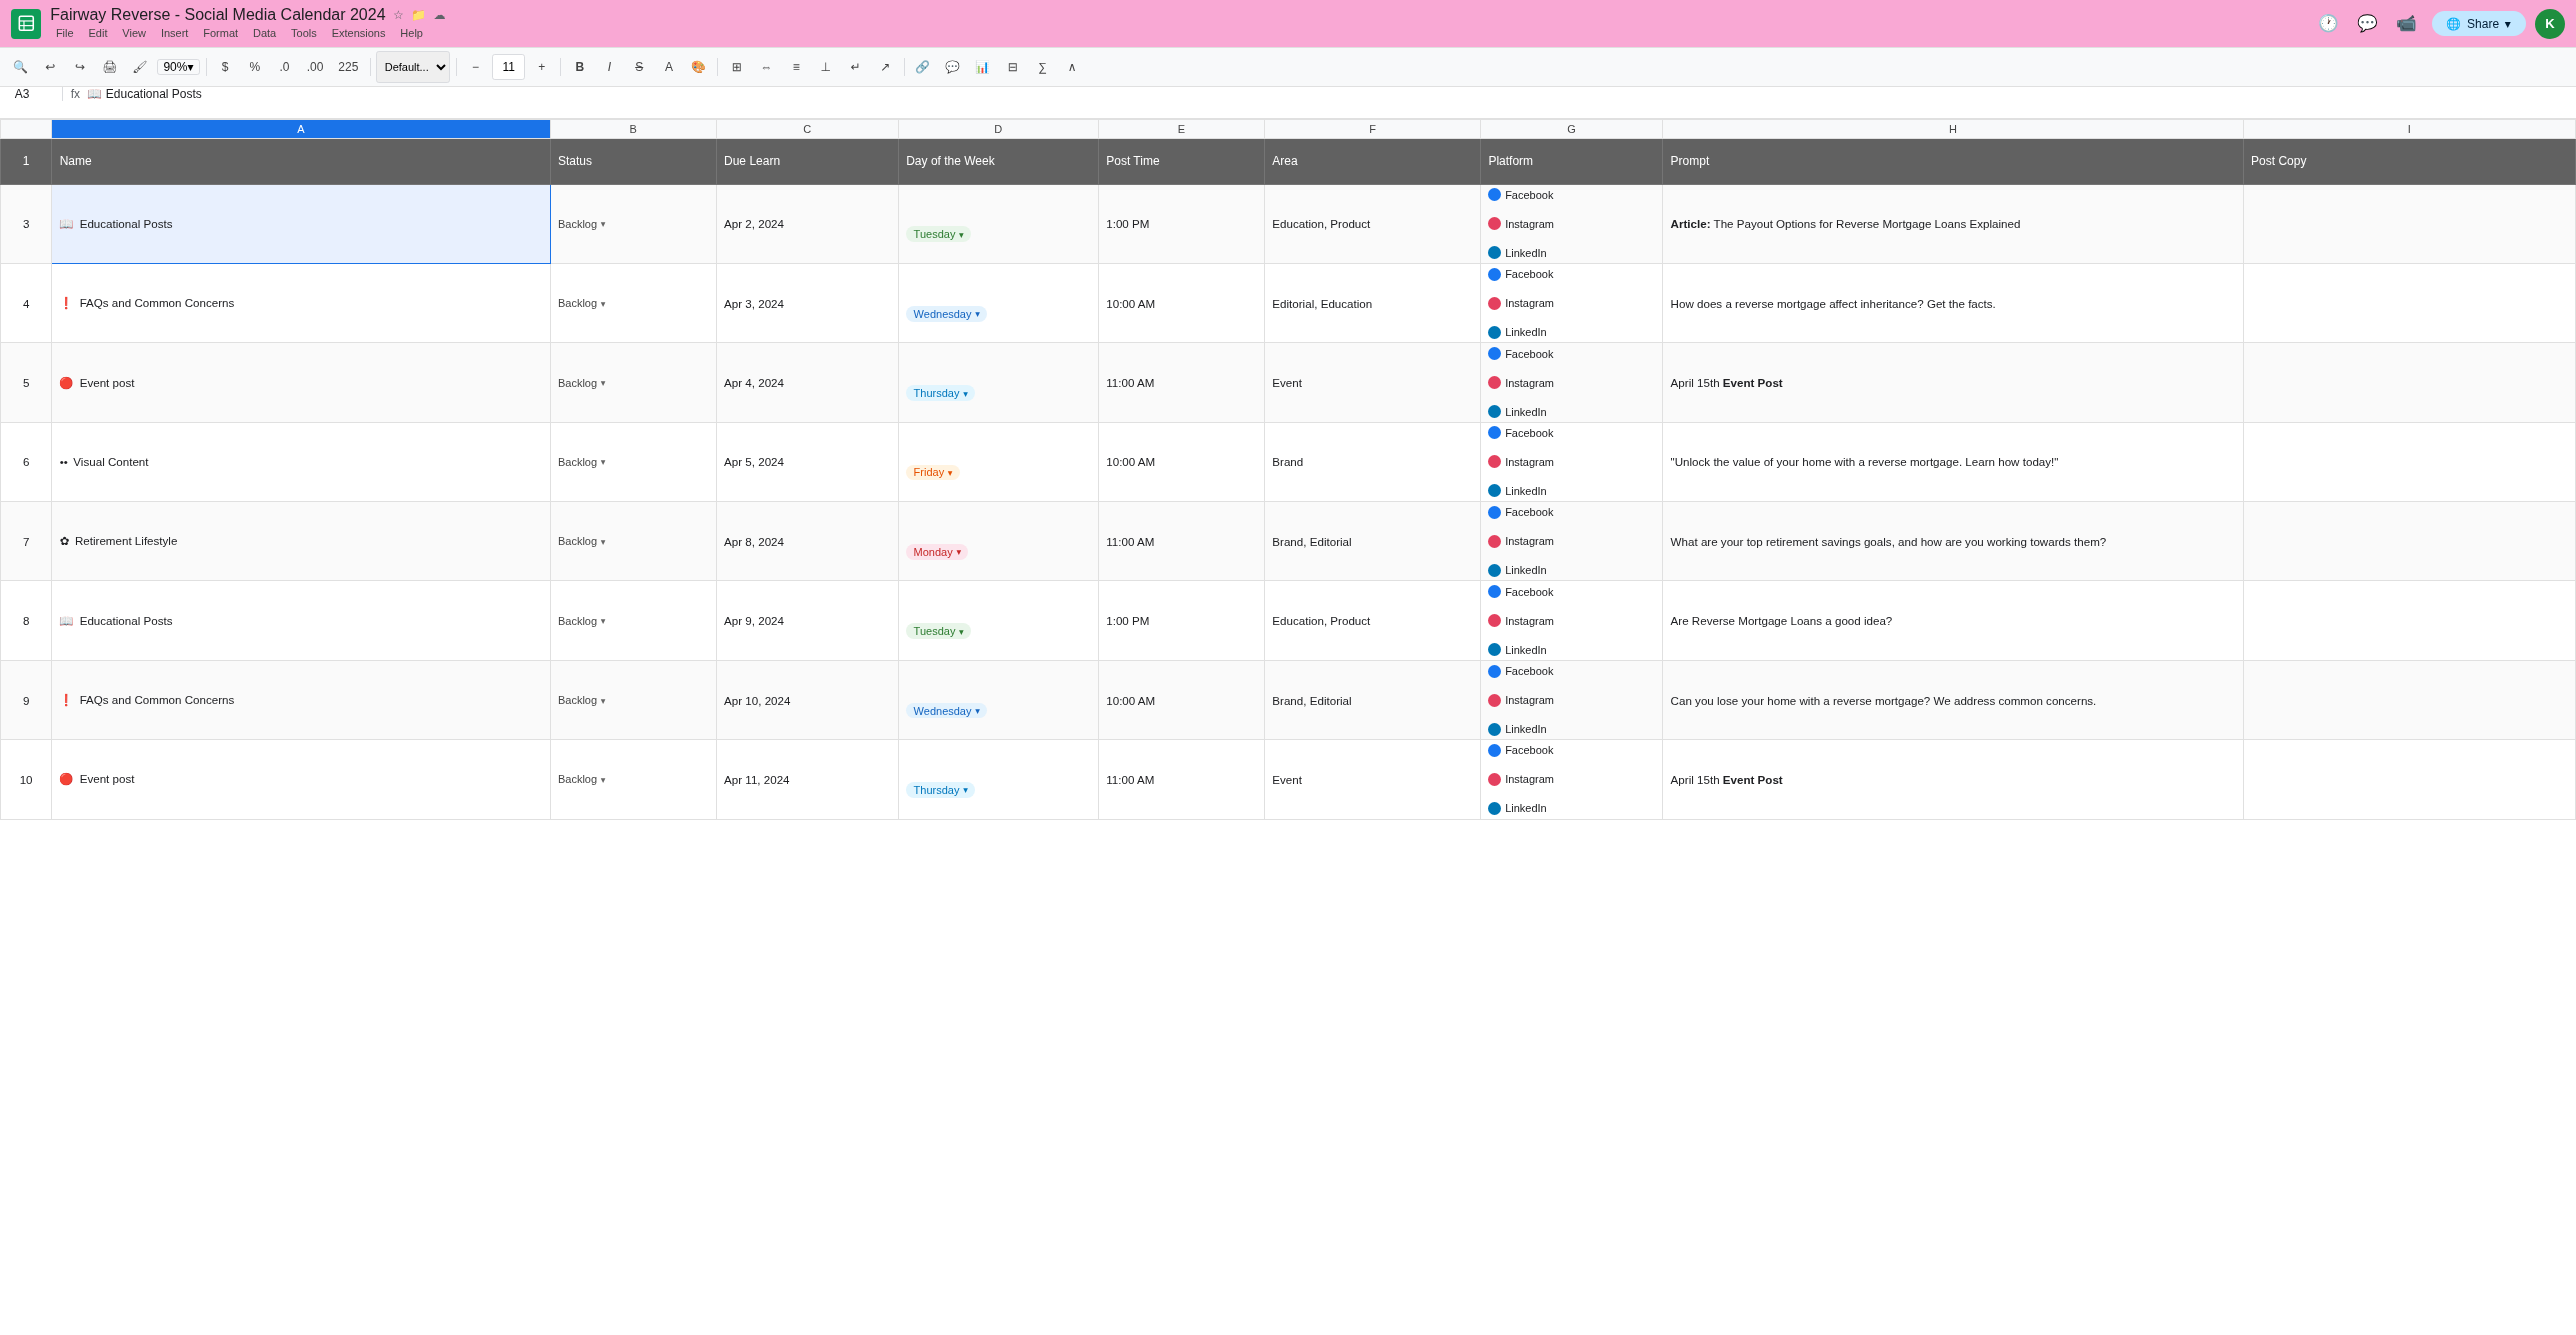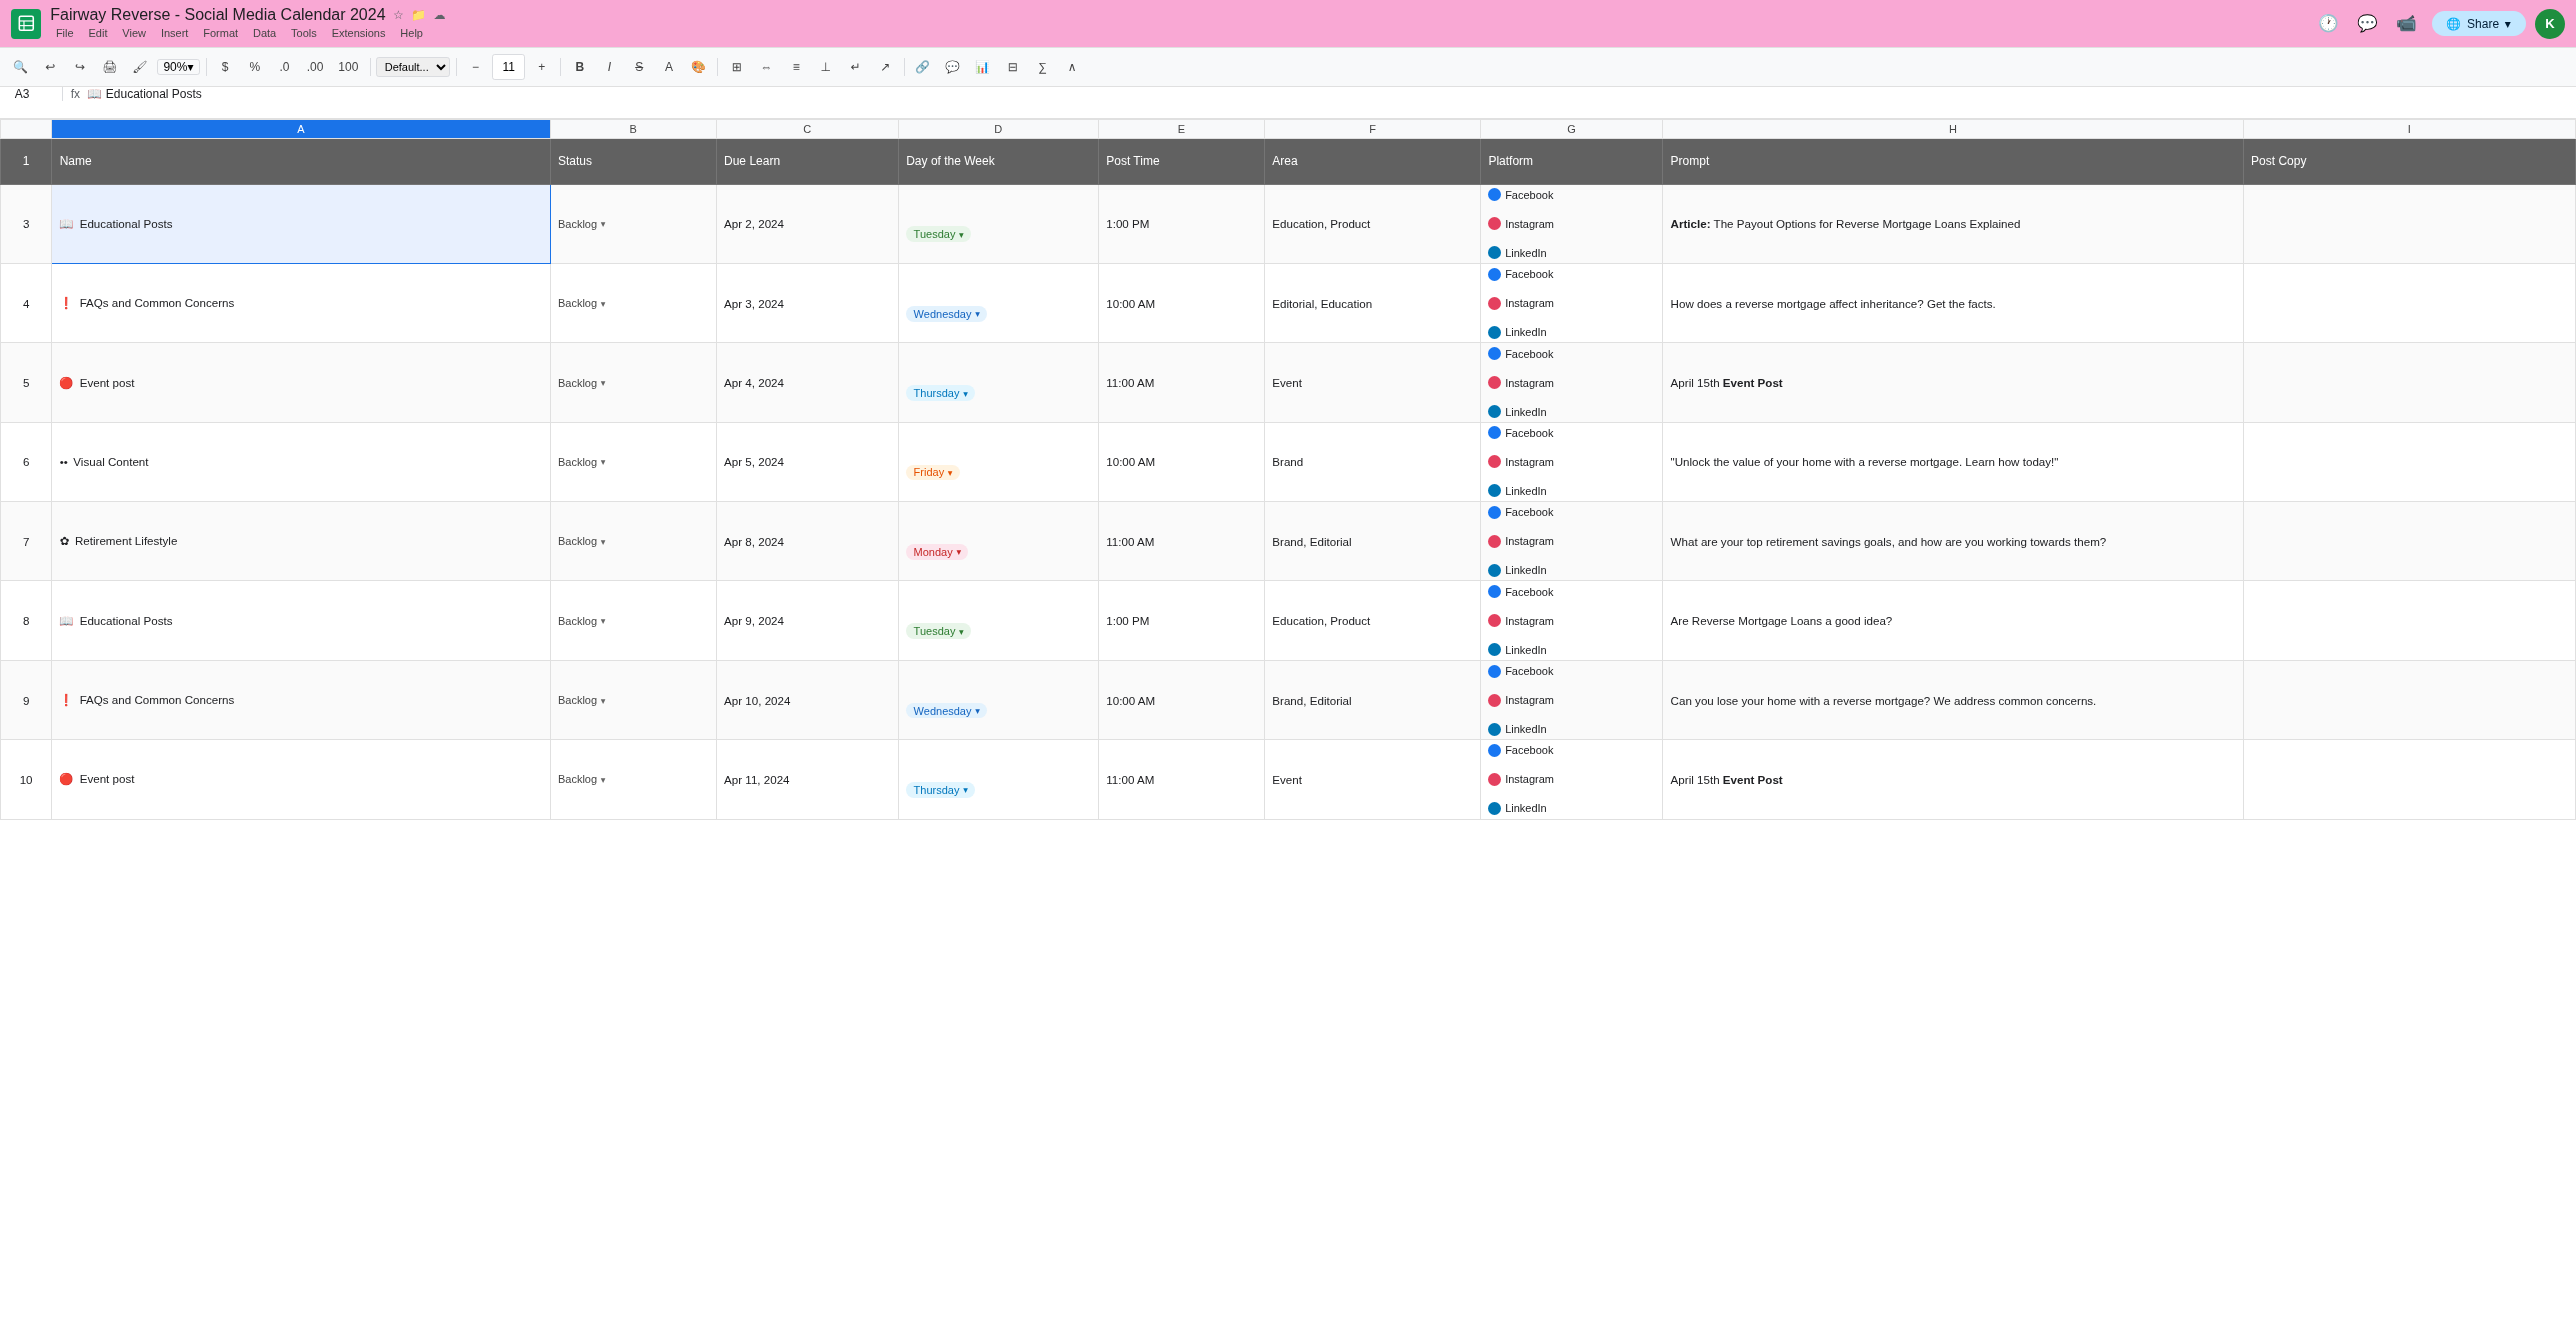--- a/index.html
+++ b/index.html
@@ -47,21 +47,21 @@
       border-radius: 2.8px;
       cursor: pointer;
       color: #444;
       font-size: 12px;
       display: flex; align-items: center; justify-content: center;
       min-width: 26px; height: 26px;
       border: none; background: transparent;
     }
     .toolbar-divider { width: 0.9px; height: 18.6px; background: #dadce0; margin: 0 1.9px; }
     .zoom-box { display: flex; align-items: center; border: 0.9px solid #dadce0; border-radius: 2.8px; padding: 1.9px 5.6px; font-size: 12px; height: 16px; }
-    .font-select { border: 0.9px solid #dadce0; border-radius: 2.8px; padding: 1.9px 3.7px; font-size: 11px; height: 20px; min-width: 74px; }
+    .font-select { border: 0.9px solid #dadce0; border-radius: 2.8px; padding: 1.9px 3.7px; font-size: 11px; height: 32px; min-width: 74px; }
     .font-size-box { border: 0.9px solid #dadce0; border-radius: 2.8px; padding: 1.9px 3.7px; font-size: 12px; height: 26px; width: 33px; text-align: center; }
 
     
     .formula-bar {
       display: flex;
       align-items: flex-start;
       border-bottom: 0.9px solid #e0e0e0;
       height: 32px;
       padding: 0 7.4px;
       background: #fff;
@@ -217,21 +217,21 @@
   <button class="toolbar-btn" title="Paint format">🖌</button>
   <div class="zoom-box">
     <span>90%</span>
     <span>▾</span>
   </div>
   <div class="toolbar-divider"></div>
   <button class="toolbar-btn">$</button>
   <button class="toolbar-btn">%</button>
   <button class="toolbar-btn">.0</button>
   <button class="toolbar-btn">.00</button>
-  <button class="toolbar-btn">100</button>
+  <button class="toolbar-btn">225</button>
   <div class="toolbar-divider"></div>
   <select class="font-select">
     <option>Default...</option>
   </select>
   <div class="toolbar-divider"></div>
   <button class="toolbar-btn">−</button>
   <input class="font-size-box" value="11" type="text" style="">
   <button class="toolbar-btn">+</button>
   <div class="toolbar-divider"></div>
   <button class="toolbar-btn" style="font-weight:bold;">B</button>

